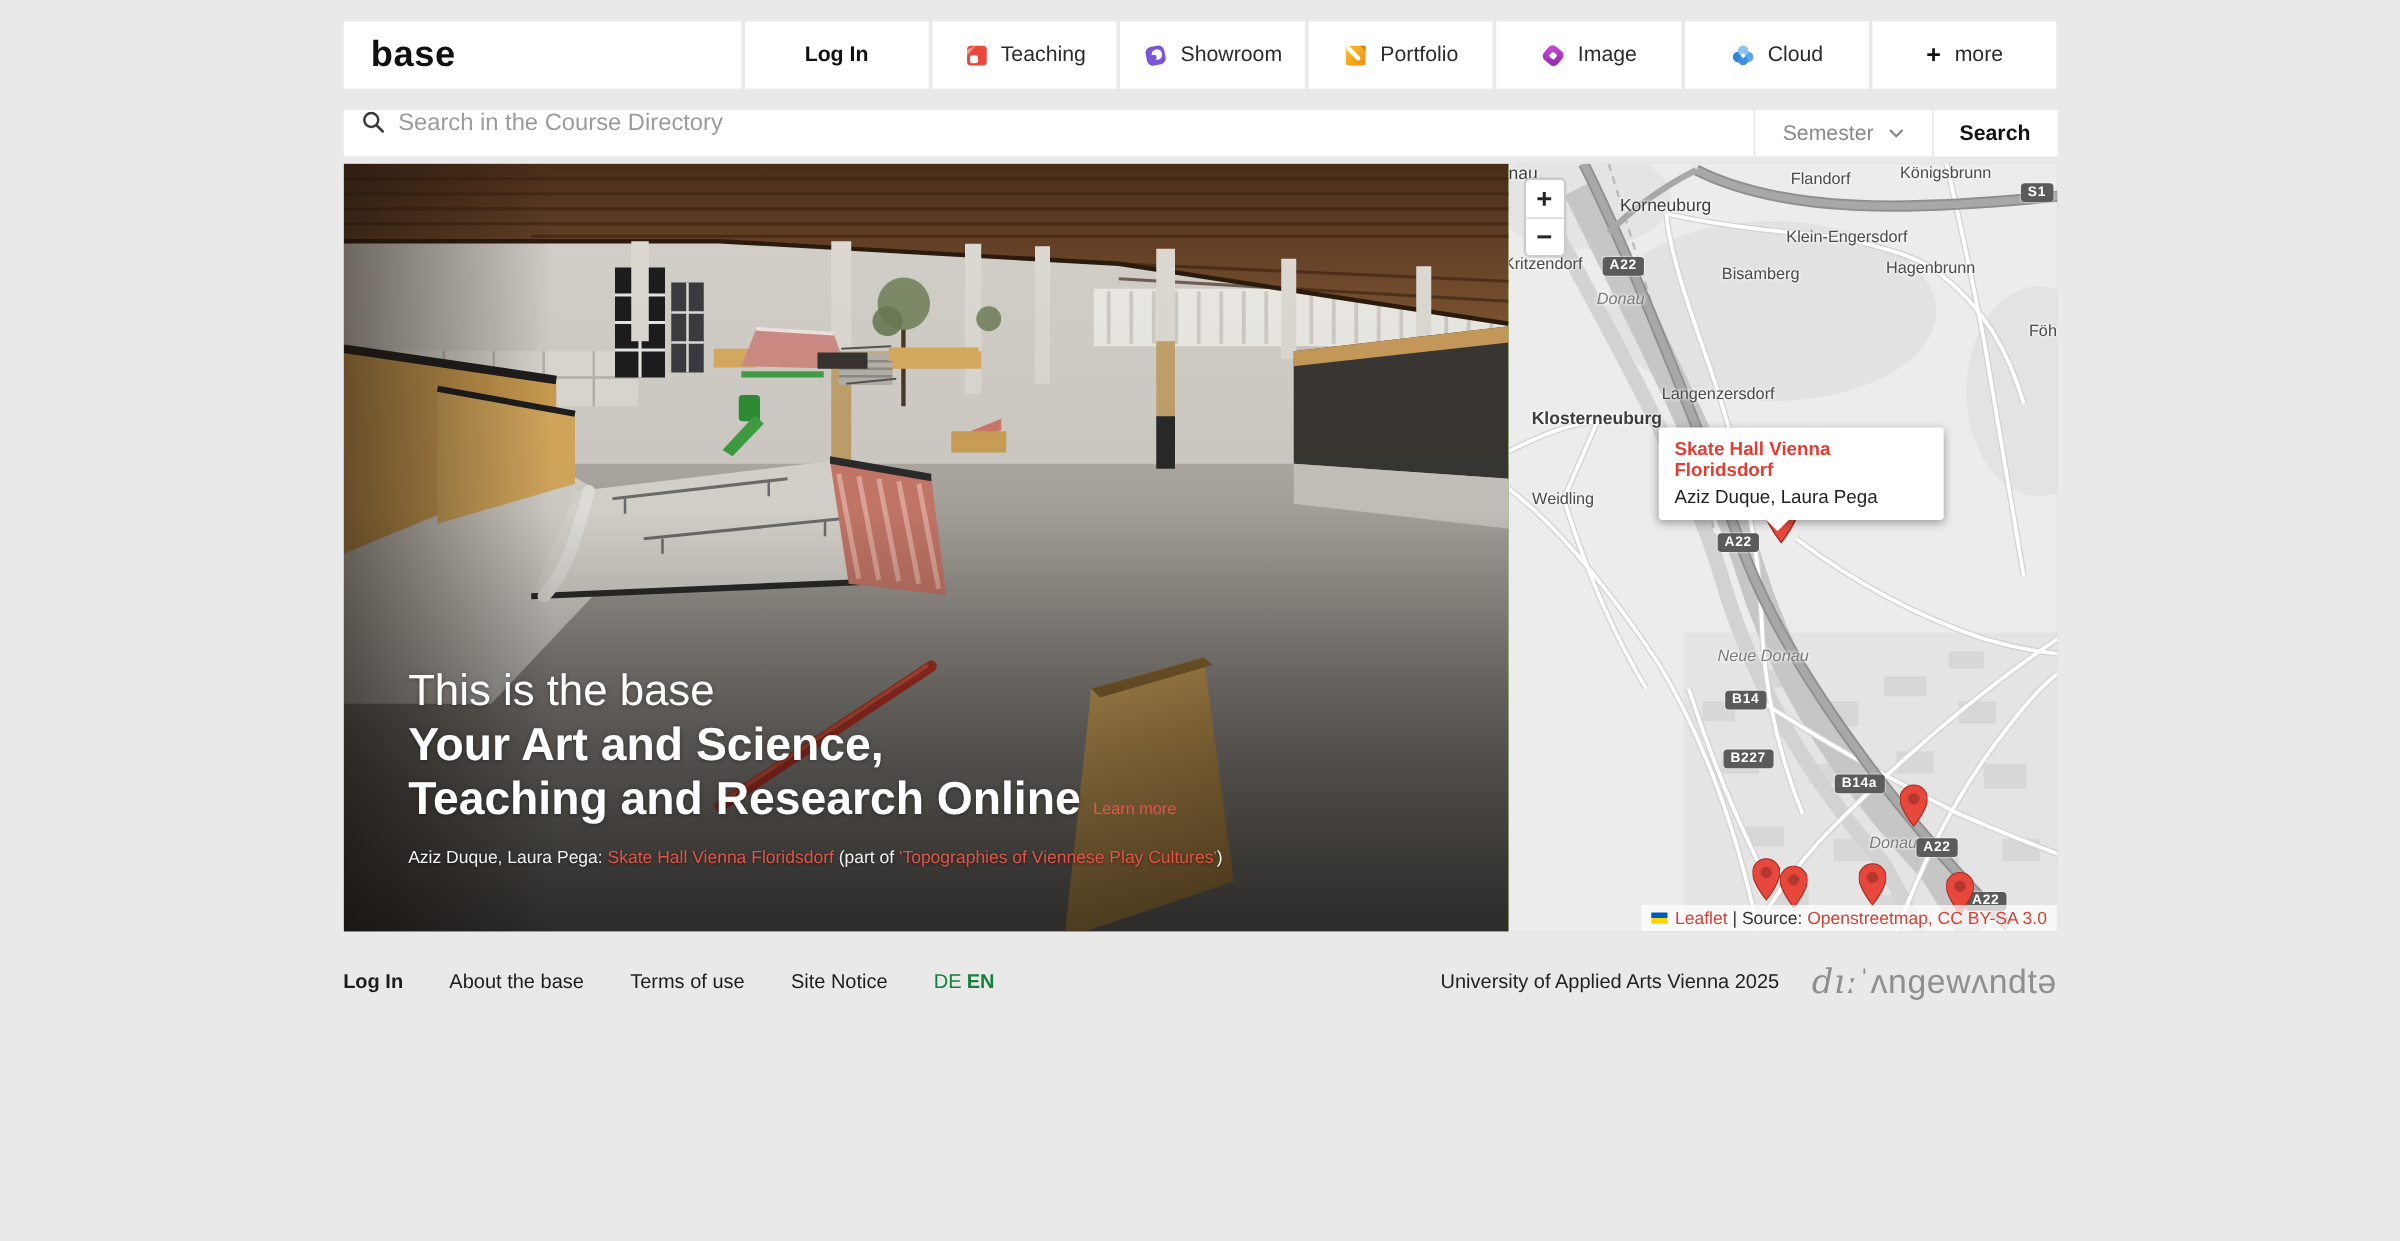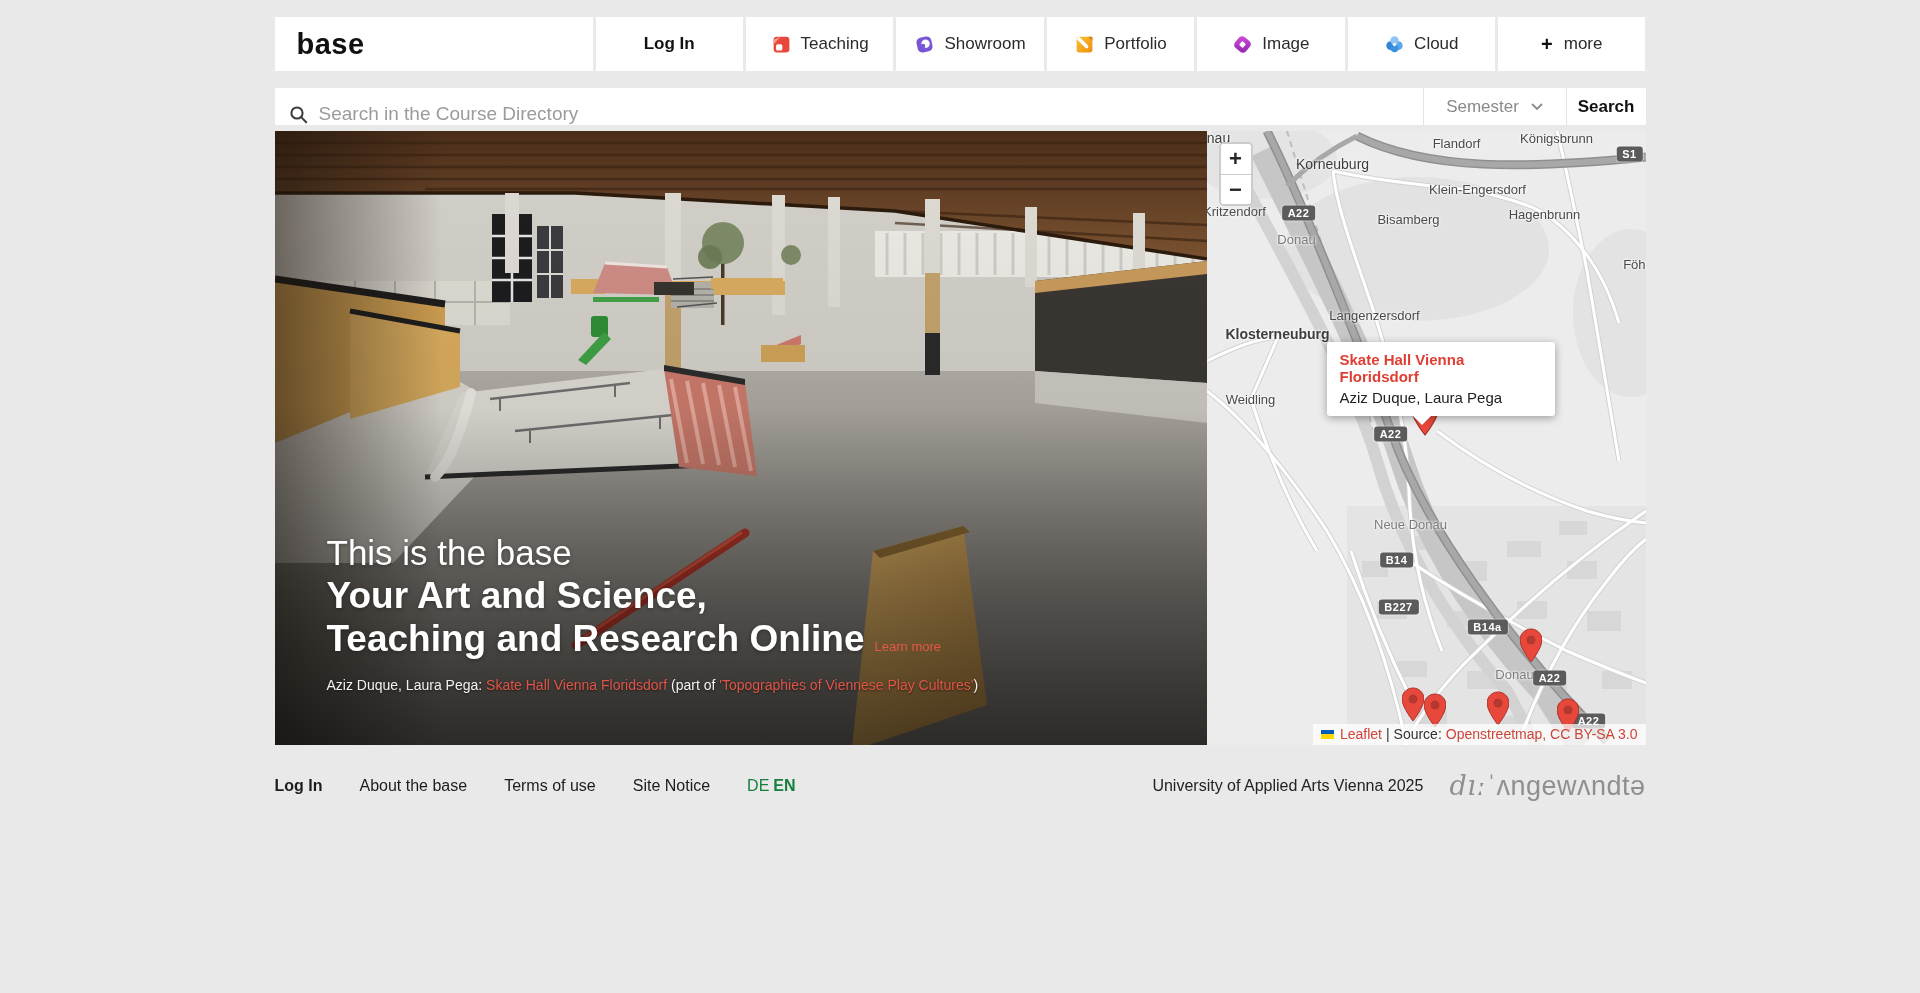--- a/index.html
+++ b/index.html
@@ -17,43 +17,43 @@
   .nav-card { background: #fff; display: flex; align-items: center; justify-content: center; cursor: pointer; }
   .nav-logo { width: 318px; justify-content: flex-start; padding-left: 22px; }
   .nav-logo span { font-size: 29px; font-weight: 700; color: #111; letter-spacing: .5px; }
   .nav-item { flex: 1; font-size: 17px; color: #2b2b2b; gap: 9px; }
   .nav-item.bold { font-weight: 700; color: #111; }
   .nav-item svg { width: 21px; height: 21px; flex: 0 0 auto; }
   .plus-glyph { font-size: 20px; font-weight: 700; color: #111; margin-right: 2px; line-height: 1; }
 
   
   .searchbar { margin-top: 17px; height: 37px; display: flex; background: #fff; align-items: stretch; }
-  .search-main { flex: 1; display: flex; align-items: flex-end; padding-left: 14px; gap: 10px; }
+  .search-main { flex: 1; display: flex; align-items: flex-start; padding-left: 14px; gap: 10px; }
   .search-main input { border: 0; outline: 0; flex: 1; font-size: 19px; color: #333; font-family: inherit; background: transparent; }
   .search-main input::placeholder { color: #9b9b9b; }
   .search-filter { width: 143px; border-left: 1px solid #e4e4e4; display: flex; align-items: center; justify-content: center; gap: 12px; font-size: 17px; color: #8a8a8a; cursor: pointer; }
-  .search-btn { width: 80px; border-left: 1px solid #e4e4e4; background: #fff; border-top:0; border-right:0; border-bottom:0; font-family: inherit; font-size: 17px; font-weight: 700; color: #111; cursor: pointer; }
+  .search-btn { width: 100px; border-left: 1px solid #e4e4e4; background: #fff; border-top:0; border-right:0; border-bottom:0; font-family: inherit; font-size: 17px; font-weight: 700; color: #111; cursor: pointer; }
 
   
   .hero { margin-top: 6px; height: 614px; display: flex; position: relative; }
   .hero-image { width: 932px; height: 614px; position: relative; overflow: hidden; background:#8b8780; }
   .hero-image > svg { position: absolute; inset: 0; }
   .hero-text { position: absolute; left: 52px; top: 400px; color: #fff; }
   .hero-line1 { font-size: 35px; font-weight: 400; line-height: 43px; text-shadow: 0 1px 4px rgba(0,0,0,.35); }
   .hero-line2, .hero-line3 { font-size: 37px; font-weight: 700; line-height: 43px; text-shadow: 0 1px 4px rgba(0,0,0,.35); }
   .learn-more { font-size: 13px; font-weight: 400; color: #e4564a; margin-left: 10px; cursor: pointer; text-shadow: none; }
   .hero-credit { position: absolute; left: 52px; top: 546px; font-size: 14px; color: #f2f2f2; text-shadow: 0 1px 2px rgba(0,0,0,.5); }
   .hero-credit a { color: #e05548; text-decoration: none; cursor: pointer; }
 
   
   .hero-map { width: 439px; height: 614px; position: relative; overflow: hidden; background: #bef264; cursor: grab; }
   .hero-map > svg { position: absolute; inset: 0; }
   .map-label { position: absolute; transform: translate(-50%,-50%); font-size: 13px; color: #4a4a4a; white-space: nowrap; text-shadow: 0 0 3px #fff, 0 0 3px #fff; pointer-events: none; }
   .map-label.town { font-size: 14px; color: #3d3d3d; }
-  .map-label.water { color: #7c7c7c; font-size: 13px; }
+  .map-label.water { color: #7c7c7c; font-size: 13px; font-style: italic; }
   .map-badge { position: absolute; transform: translate(-50%,-50%); background: #5b5b5b; color: #fff; font-size: 11px; font-weight: 700; padding: 1px 6px 2px; border-radius: 3px; letter-spacing: .5px; white-space: nowrap; box-shadow: 0 0 0 1px rgba(255,255,255,.35); }
   .map-marker { position: absolute; transform: translate(-50%,-100%); cursor: pointer; }
   .zoom-ctrl { position: absolute; left: 12px; top: 11px; width: 34px; background: #fff; border: 2px solid rgba(0,0,0,.2); border-radius: 5px; overflow: hidden; }
   .zoom-btn { width: 100%; height: 30px; background: #fff; border: 0; font-size: 22px; font-weight: 700; color: #262626; cursor: pointer; line-height: 28px; font-family: inherit; }
   .zoom-btn + .zoom-btn { border-top: 1px solid #ccc; }
   .map-popup { position: absolute; left: 120px; top: 211px; width: 228px; background: #fff; border-radius: 3px; box-shadow: 0 2px 8px rgba(0,0,0,.35); padding: 9px 13px 10px; }
   .map-popup-title { font-size: 15px; font-weight: 700; color: #e03e33; cursor: pointer; }
   .map-popup-sub { font-size: 15px; color: #222; margin-top: 4px; }
   .map-popup-tip { position: absolute; left: 86px; top: 100%; width: 0; height: 0; border: 9px solid transparent; border-top-color: #fff; }
   .map-attrib { position: absolute; right: 0; bottom: 0; background: rgba(255,255,255,.72); font-size: 14px; color: #333; padding: 2px 8px 3px; display: flex; align-items: center; gap: 4px; white-space: nowrap; }

